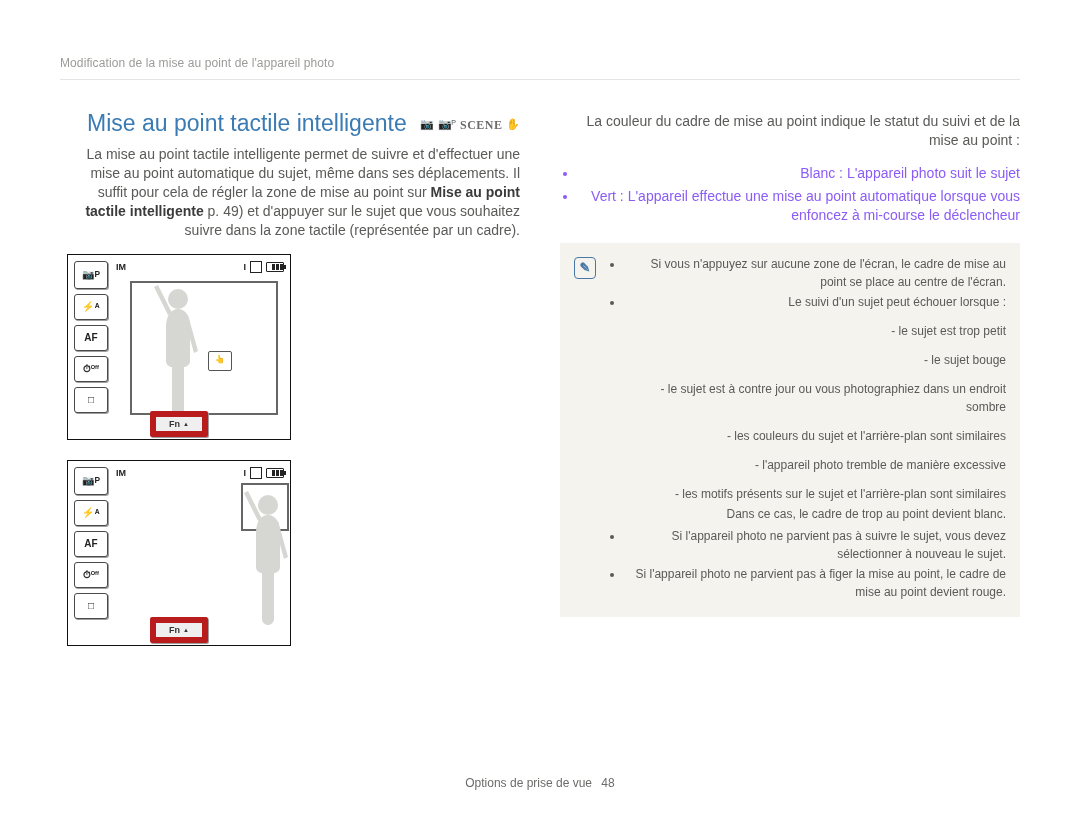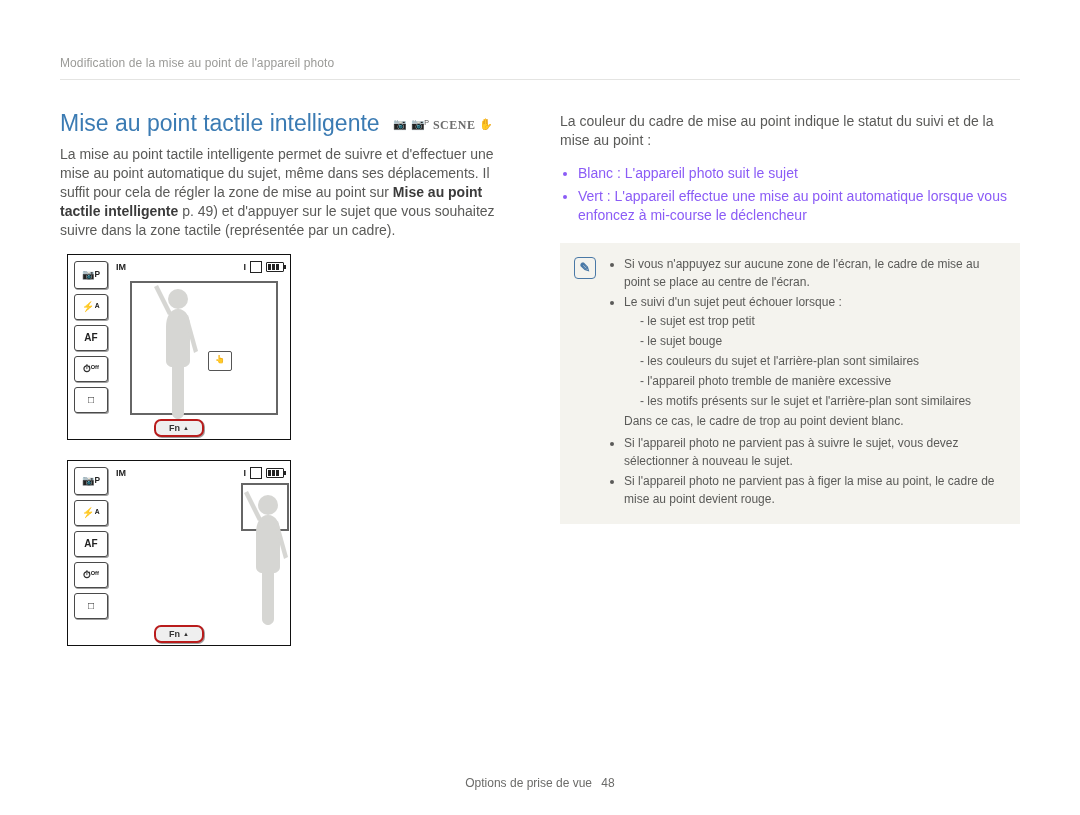--- a/index.html
+++ b/index.html
@@ -24,20 +24,21 @@
     font-size: 12px;
     font-weight: 300;
     letter-spacing: 0.1px;
     border-bottom: 1px solid #e4e4e2;
     padding-bottom: 8px;
     margin-bottom: 28px;
   }
   .columns {
     display: flex;
     gap: 40px;
+    text-align: right;
   }
   .col {
     flex: 1 1 0;
     min-width: 0;
   }
   .section-title {
     color: #3b7bb3;
     font-size: 23px;
     font-weight: 400;
     display: inline;
@@ -104,21 +105,21 @@
   }
   .note-box ul > li {
     margin-bottom: 2px;
   }
   .sub-dash {
     list-style: none;
     padding-left: 10px;
     margin: 2px 0 4px 0;
   }
   .sub-dash li {
-    margin: 1px 0;
+    margin: 11px 0;
   }
   .sub-dash li::before {
     content: "- ";
   }
   .note-plain {
     display: block;
     margin: 2px 0 4px 0;
   }
 
   
@@ -227,22 +228,22 @@
     justify-content: center;
     font-size: 8px;
   }
   .camera .fn-tab {
     position: absolute;
     bottom: 2px;
     left: 50%;
     transform: translateX(-50%);
     width: 46px;
     height: 14px;
-    border: 2px solid #b91c1c;
-    border-radius: 7px;
+    border: 6px solid #b91c1c;
+    border-radius: 2px;
     background: #efefef;
     box-shadow: 1px 1px 0 #9f9f9f;
     font-size: 9px;
     font-weight: bold;
     color: #333;
     display: flex;
     align-items: center;
     justify-content: center;
     gap: 3px;
   }
@@ -365,20 +366,21 @@
       <div class="note-box">
         <div class="note-icon">✎</div>
         <div>
           <ul>
             <li>Si vous n'appuyez sur aucune zone de l'écran, le cadre de mise au point se place au centre de l'écran.</li>
             <li>
               <span>Le suivi d'un sujet peut échouer lorsque :</span>
               <ul class="sub-dash">
                 <li>le sujet est trop petit</li>
                 <li>le sujet bouge</li>
+                <li>le sujet est à contre jour ou vous photographiez dans un endroit sombre</li>
                 <li>les couleurs du sujet et l'arrière-plan sont similaires</li>
                 <li>l'appareil photo tremble de manière excessive</li>
                 <li>les motifs présents sur le sujet et l'arrière-plan sont similaires</li>
               </ul>
               <span class="note-plain">Dans ce cas, le cadre de trop au point devient blanc.</span>
             </li>
             <li>Si l'appareil photo ne parvient pas à suivre le sujet, vous devez sélectionner à nouveau le sujet.</li>
             <li>Si l'appareil photo ne parvient pas à figer la mise au point, le cadre de mise au point devient rouge.</li>
           </ul>
         </div>

